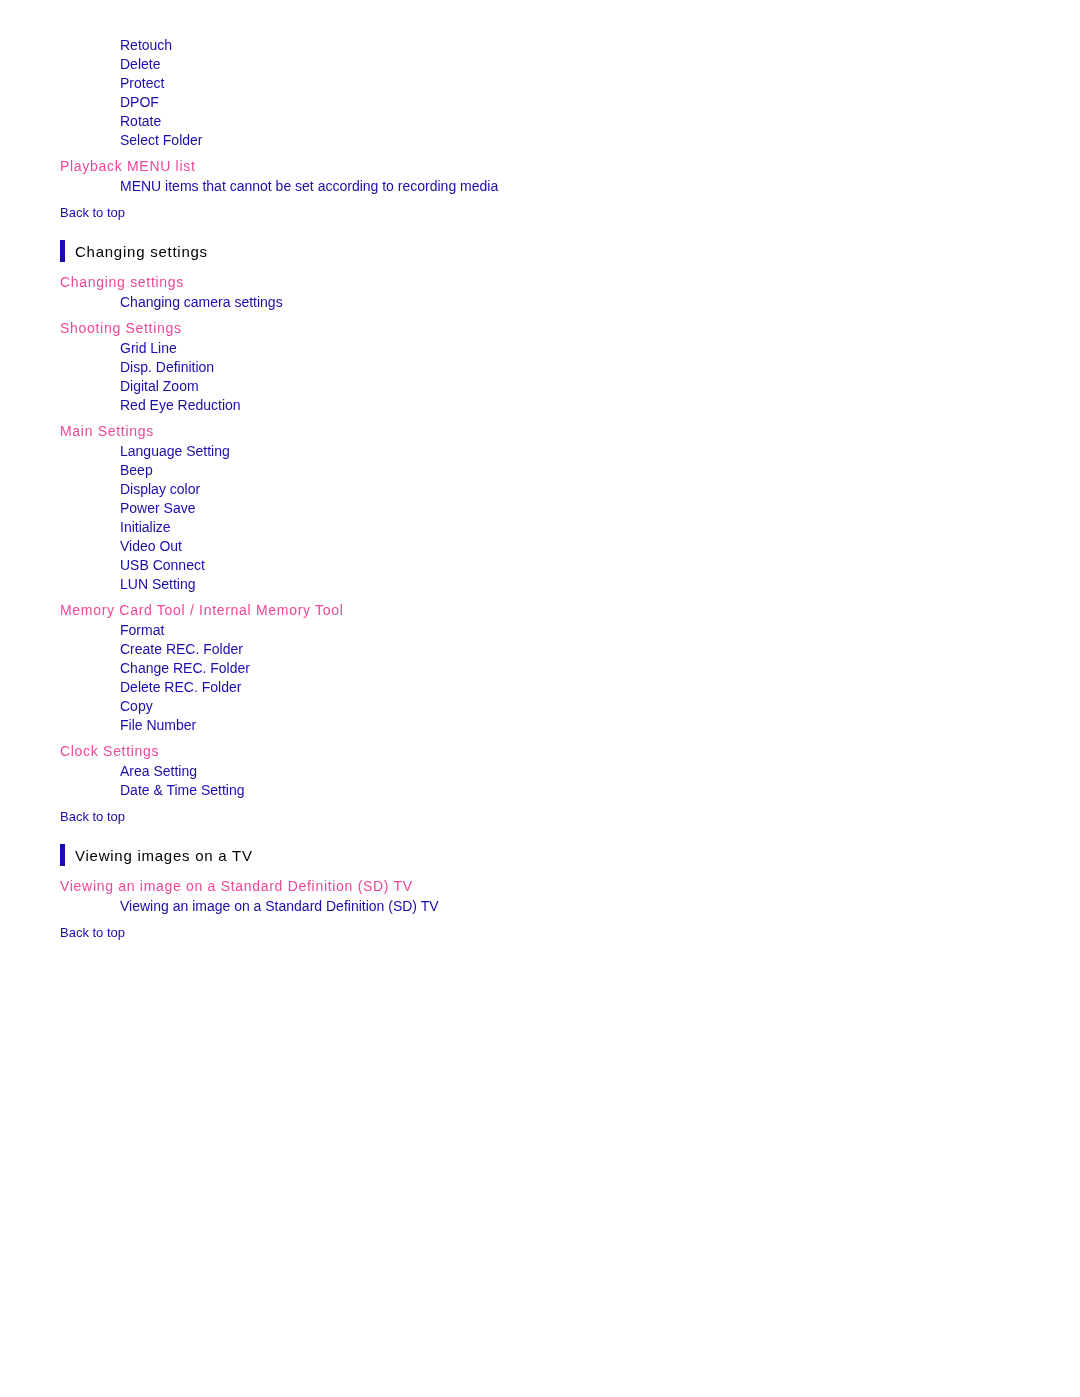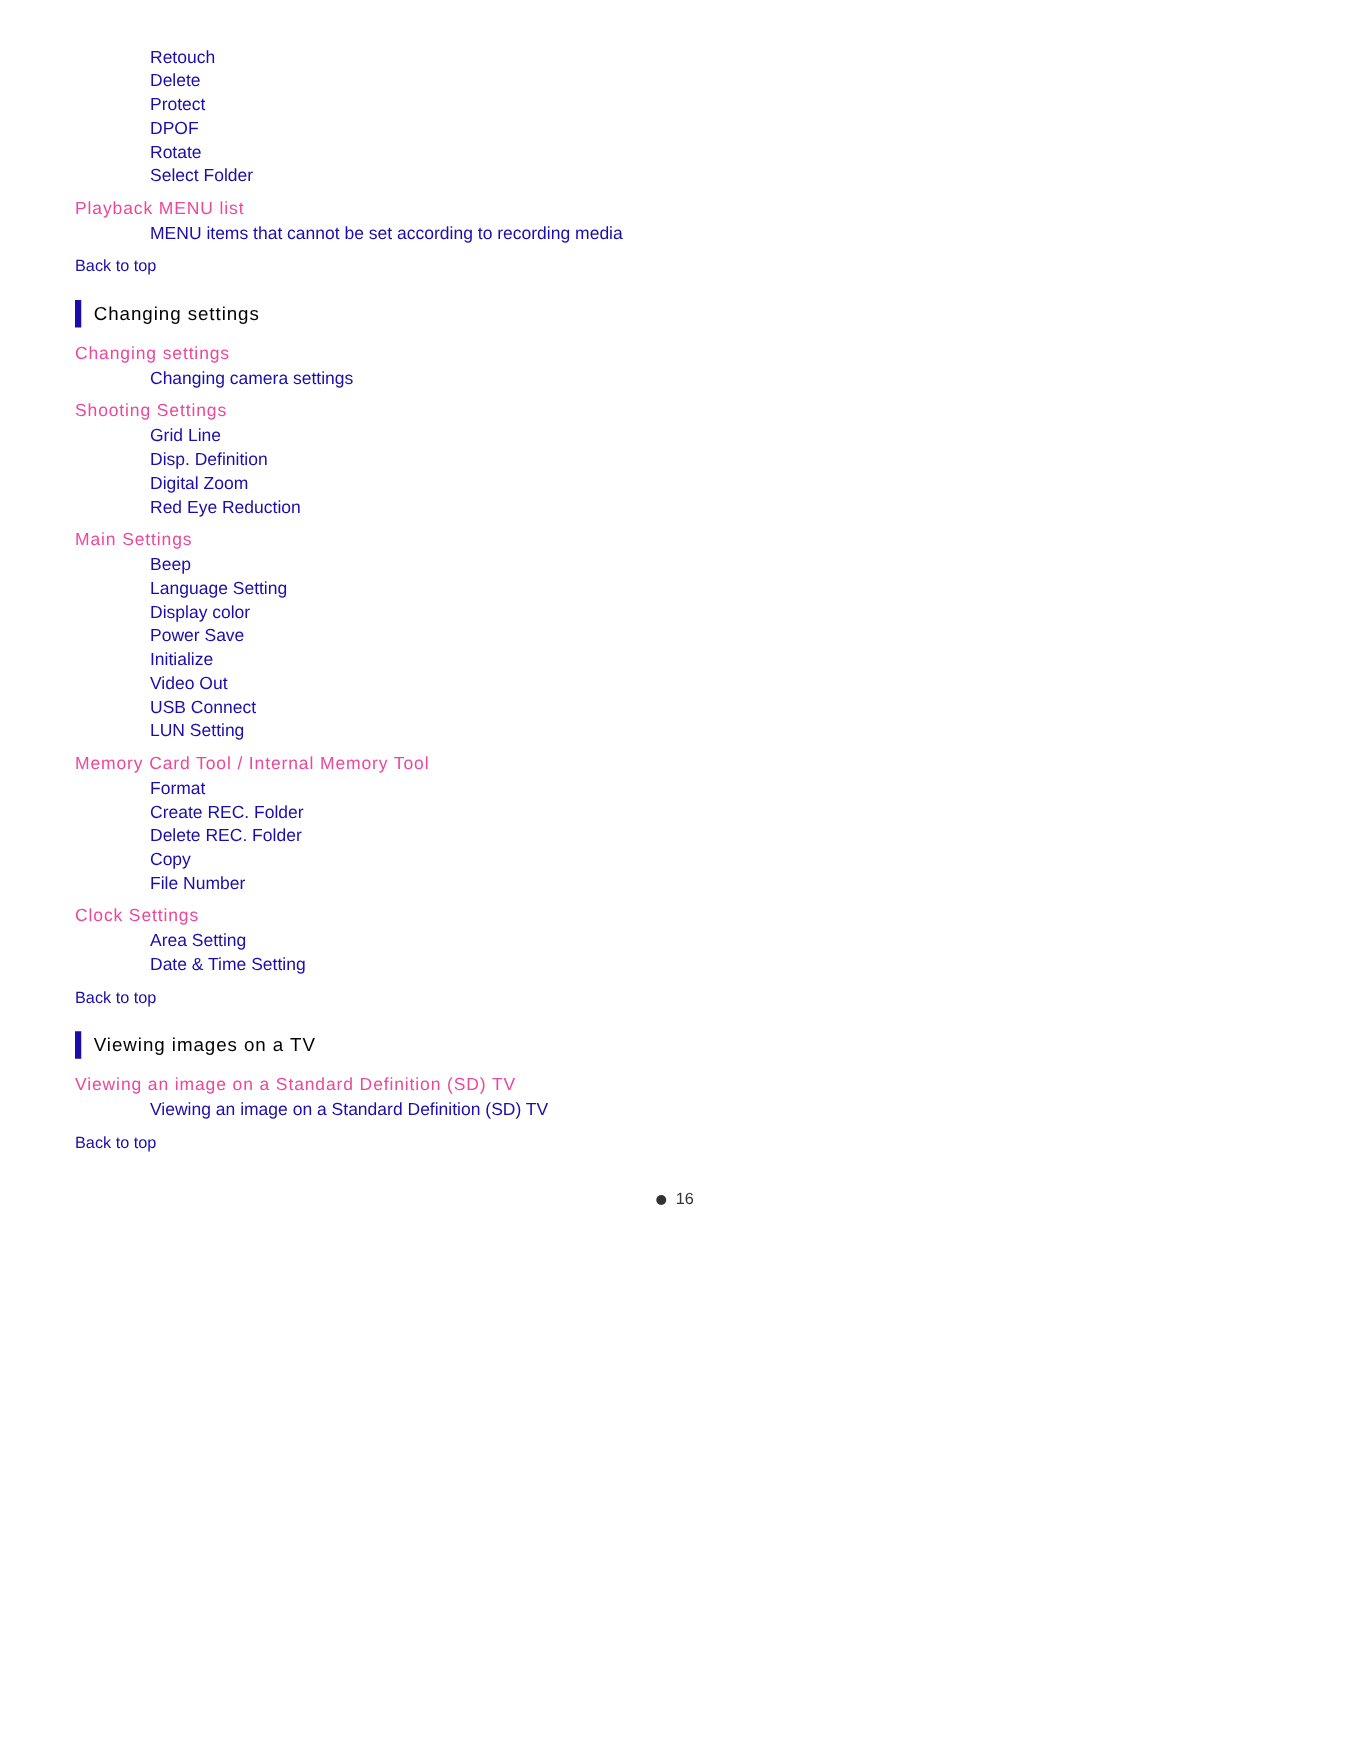--- a/index.html
+++ b/index.html
@@ -135,34 +135,35 @@
     <div class="group-heading">Shooting Settings</div>
     <div class="indent-links">
       <a class="link link-item">Grid Line</a>
       <a class="link link-item">Disp. Definition</a>
       <a class="link link-item">Digital Zoom</a>
       <a class="link link-item">Red Eye Reduction</a>
     </div>
 
     <div class="group-heading">Main Settings</div>
     <div class="indent-links">
+      <a class="link link-item">Language Setting</a>
       <a class="link link-item">Beep</a>
-      <a class="link link-item">Language Setting</a>
       <a class="link link-item">Display color</a>
       <a class="link link-item">Power Save</a>
       <a class="link link-item">Initialize</a>
       <a class="link link-item">Video Out</a>
       <a class="link link-item">USB Connect</a>
       <a class="link link-item">LUN Setting</a>
     </div>
 
     <div class="group-heading">Memory Card Tool / Internal Memory Tool</div>
     <div class="indent-links">
       <a class="link link-item">Format</a>
       <a class="link link-item">Create REC. Folder</a>
+      <a class="link link-item">Change REC. Folder</a>
       <a class="link link-item">Delete REC. Folder</a>
       <a class="link link-item">Copy</a>
       <a class="link link-item">File Number</a>
     </div>
 
     <div class="group-heading">Clock Settings</div>
     <div class="indent-links">
       <a class="link link-item">Area Setting</a>
       <a class="link link-item">Date &amp; Time Setting</a>
     </div>
@@ -181,18 +182,14 @@
     <div class="group-heading">Viewing an image on a Standard Definition (SD) TV</div>
     <div class="indent-links">
       <a class="link link-item">Viewing an image on a Standard Definition (SD) TV</a>
     </div>
 
     <div class="back-to-top-row">
       <a class="back-to-top">Back to top</a>
     </div>
   </div>
 
-  <div class="page-footer">
-    <span class="bullet-dot"></span>
-    <span>16</span>
-  </div>
 
 </div>
 
 </body></html>

